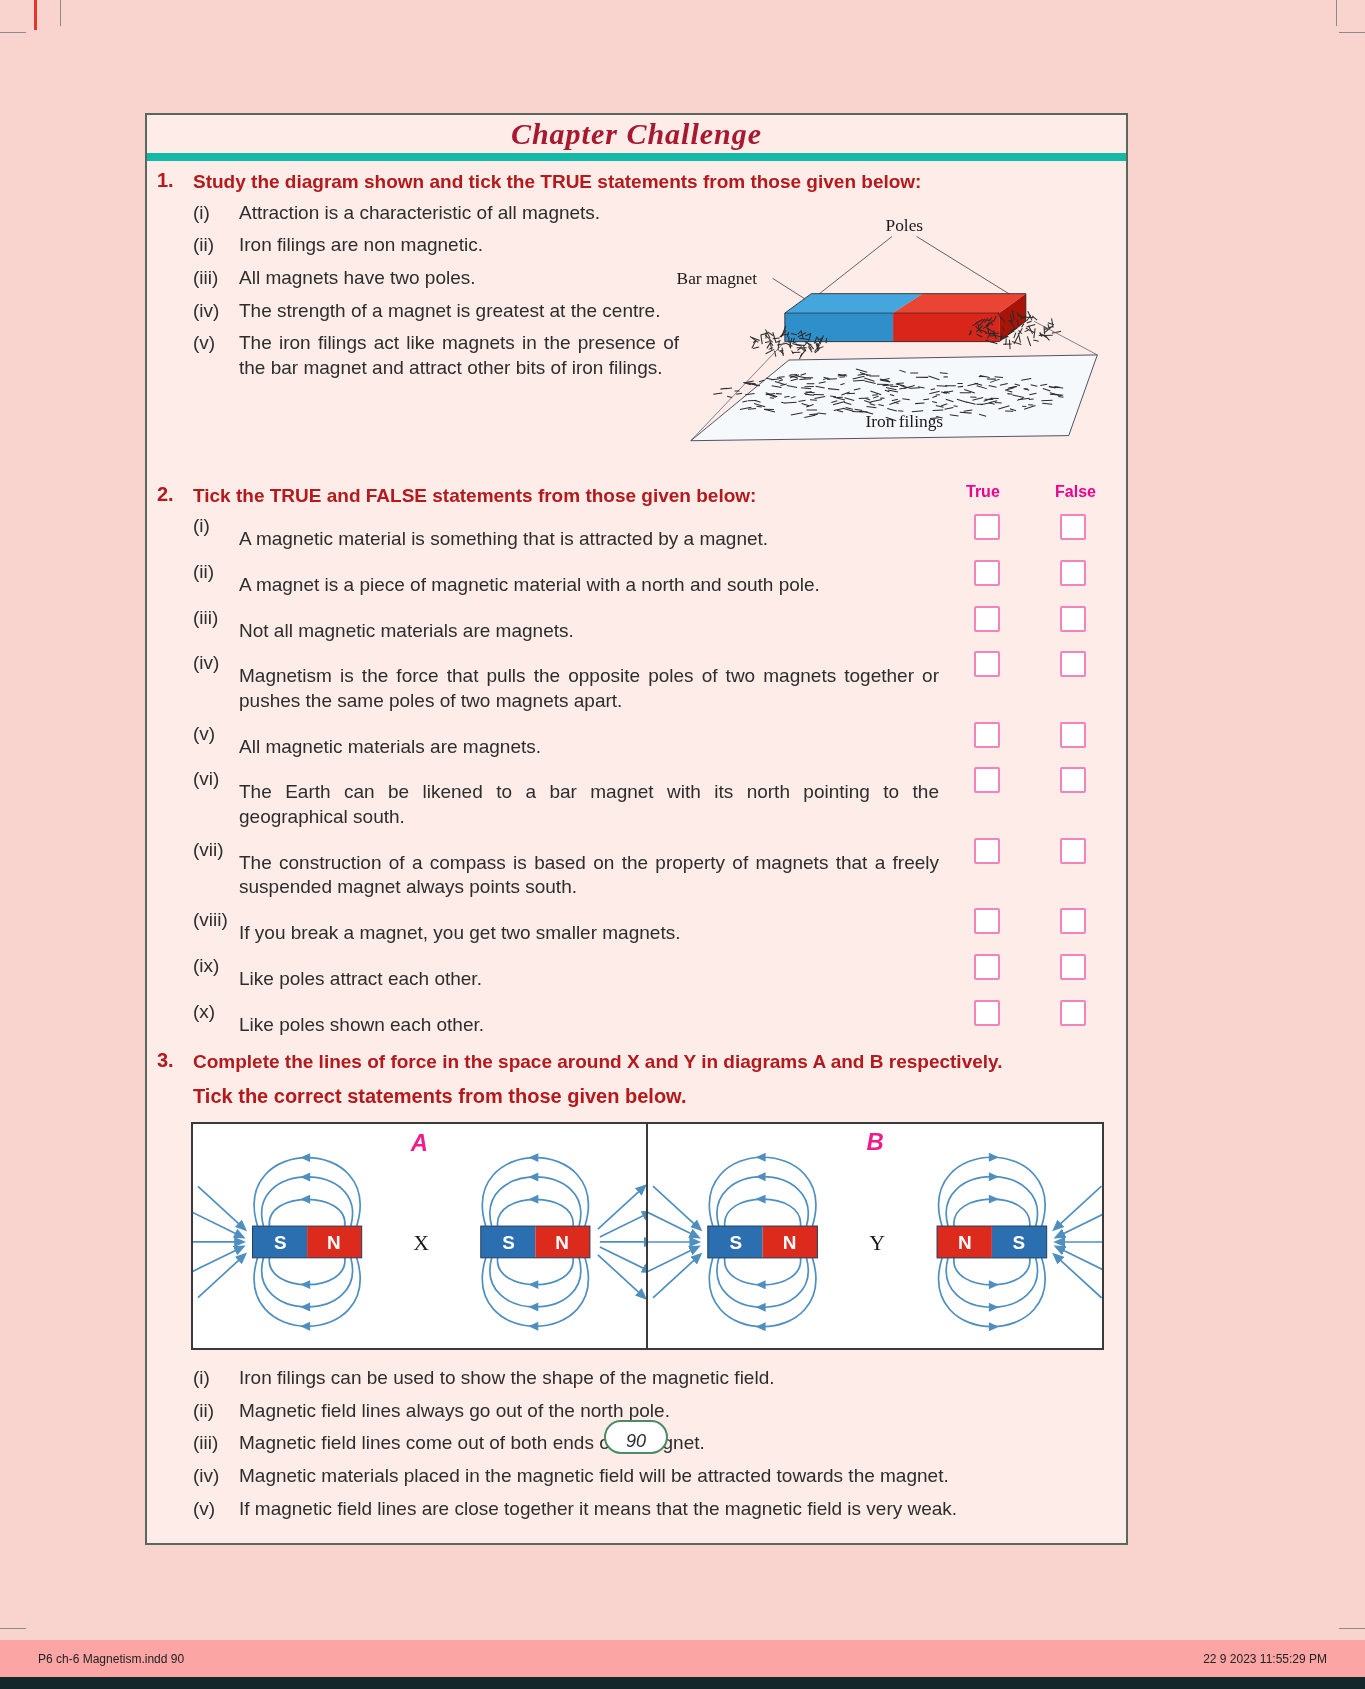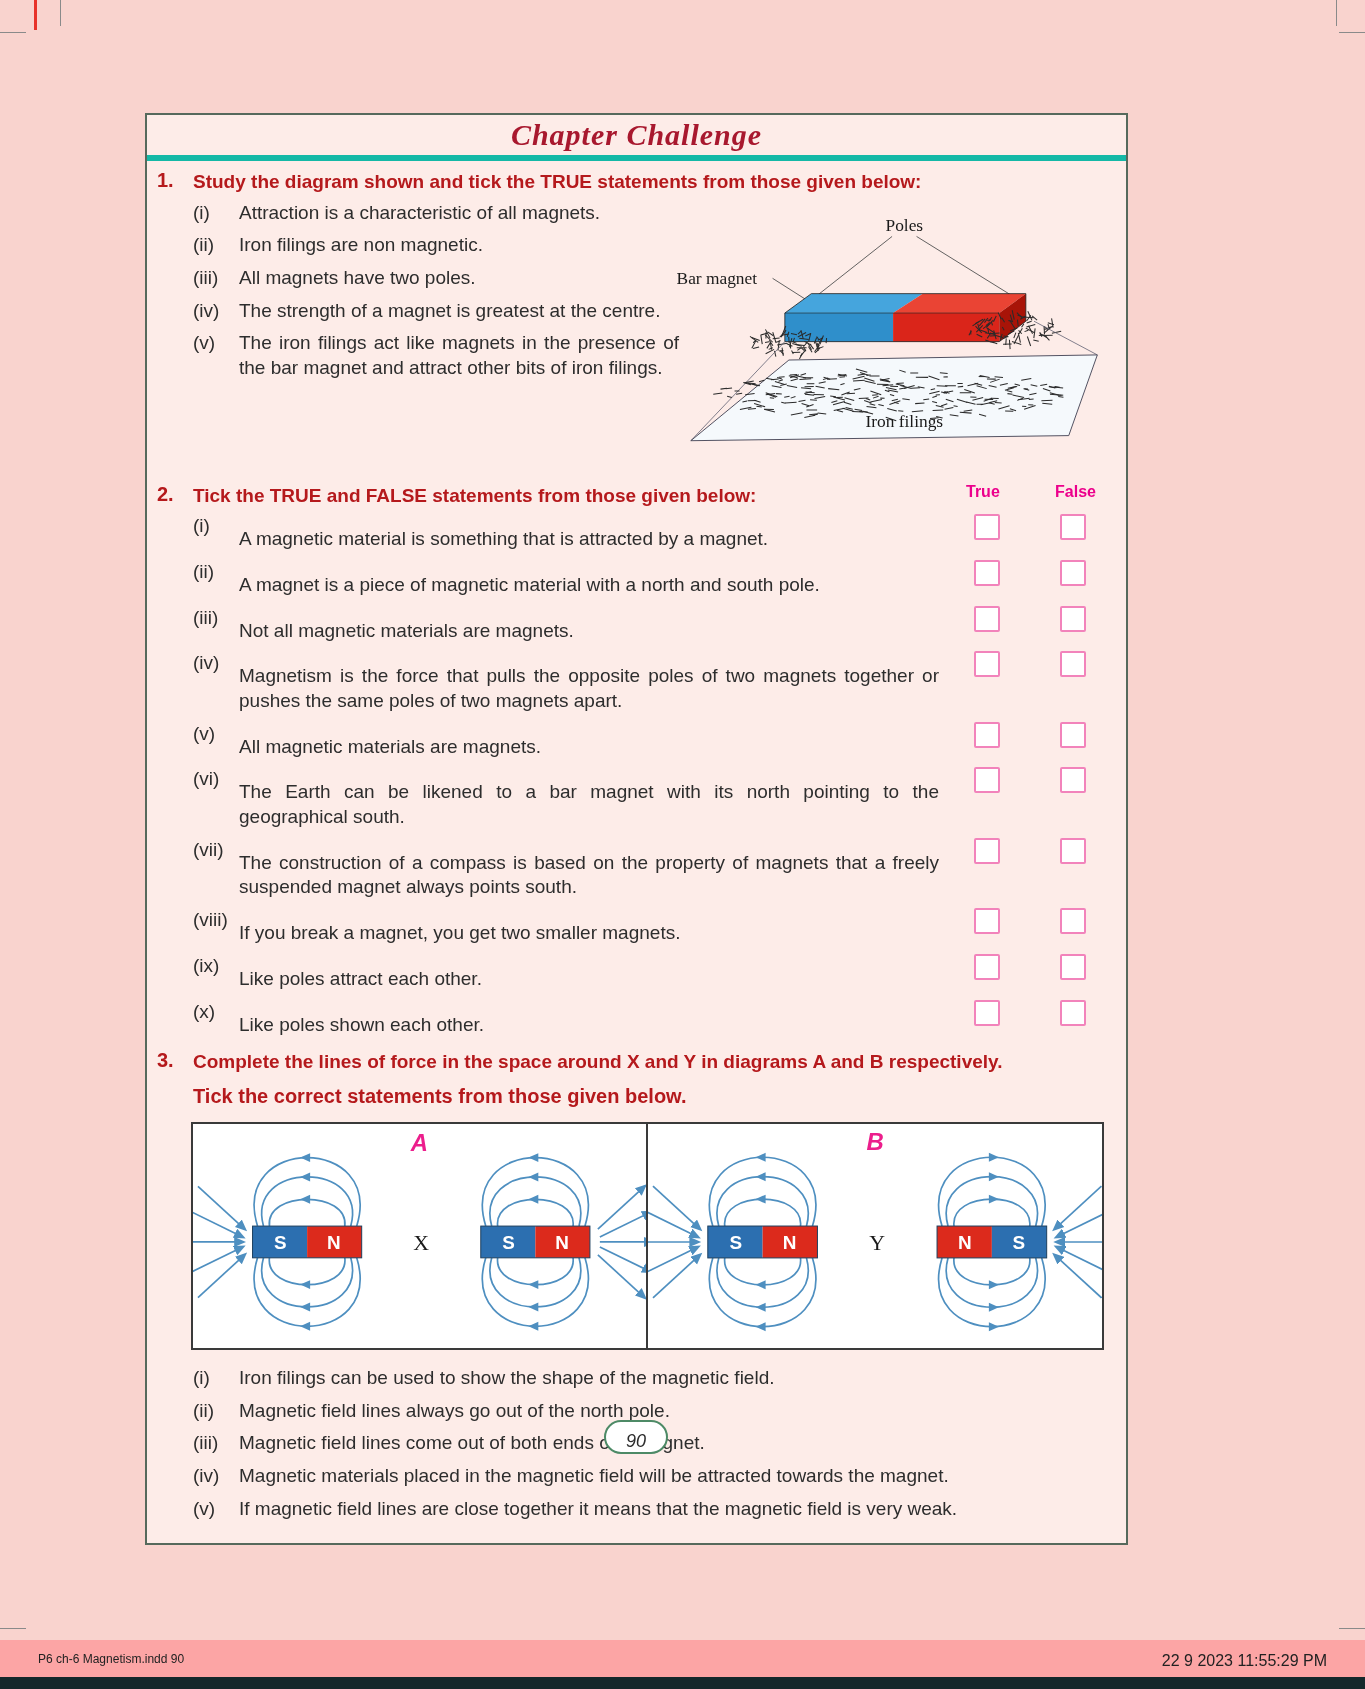--- a/index.html
+++ b/index.html
@@ -6,21 +6,21 @@
   body { width:1365px; height:1689px; position:relative; background:#f9d3ce;
          font-family:"Liberation Sans", sans-serif; color:#2d2d2d; overflow:hidden; }
 
   
   .crop { position:absolute; background:#8a8a8a; }
   .crop.red { background:#e8322a; }
 
   
   .main-box { position:absolute; left:145px; top:113px; width:983px;
               border:2px solid #56695c; background:#fdece8; }
-  .title-bar { height:46px; border-bottom:6px solid #14b8a6; display:flex;
+  .title-bar { height:46px; border-bottom:8px solid #14b8a6; display:flex;
                align-items:center; justify-content:center; }
   .title-bar h1 { font-family:"Liberation Serif", serif; font-style:italic;
                   font-weight:bold; font-size:30px; color:#a8182e; letter-spacing:1px; }
 
   .content { padding:0 16px 14px 10px; }
 
   .q-head { display:flex; margin:8px 0 6px 0; }
   .q-num  { flex:none; width:36px; font-weight:bold; color:#b5191c; font-size:20px; }
   .q-title{ font-weight:bold; color:#b5191c; font-size:19px; line-height:1.35; }
   .q2-head .q-title { flex:1; }
@@ -56,21 +56,21 @@
   .q3-items { margin-top:16px; }
   .q3-items .item-text { width:880px; flex:none; }
 
   .page-pill { position:absolute; left:604px; top:1420px; width:64px; height:34px;
                background:#fff; border:2px solid #4d8a66; border-radius:17px;
                display:flex; align-items:flex-end; justify-content:center;
                font-size:18px; color:#2d2d2d;font-style:italic; }
 
   .footer { position:absolute; left:0; top:1640px; width:1365px; height:37px; background:#fca5a5; }
   .footer .f-left  { position:absolute; left:38px;  top:12px; font-size:12px; color:#222; }
-  .footer .f-right { position:absolute; right:38px; top:12px; font-size:16px; color:#222; }
+  .footer .f-right { position:absolute; right:38px; top:12px; font-size:12px; color:#222; }
   .bottom-bar { position:absolute; left:0; top:1677px; width:1365px; height:12px; background:#14282b; }
 
   .defs-svg { position:absolute; width:0; height:0; overflow:hidden; }
 </style>
 </head>
 <body>
 
 <svg class="defs-svg" aria-hidden="true">
   <defs>
     <marker id="arr" orient="auto" markerWidth="8" markerHeight="8" refX="5" refY="3">

